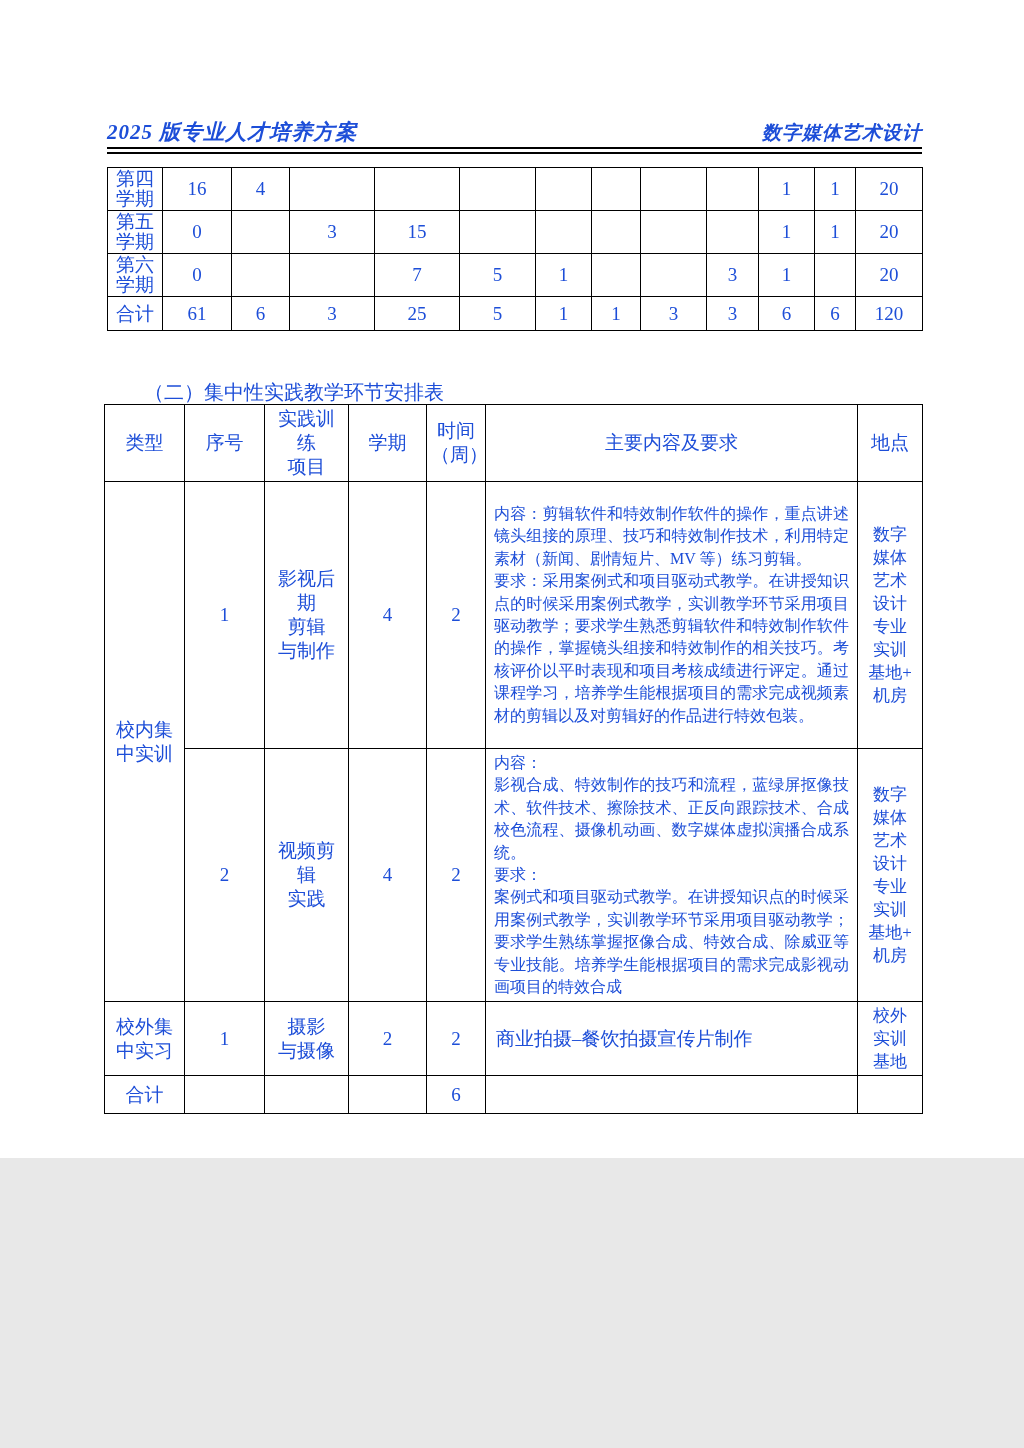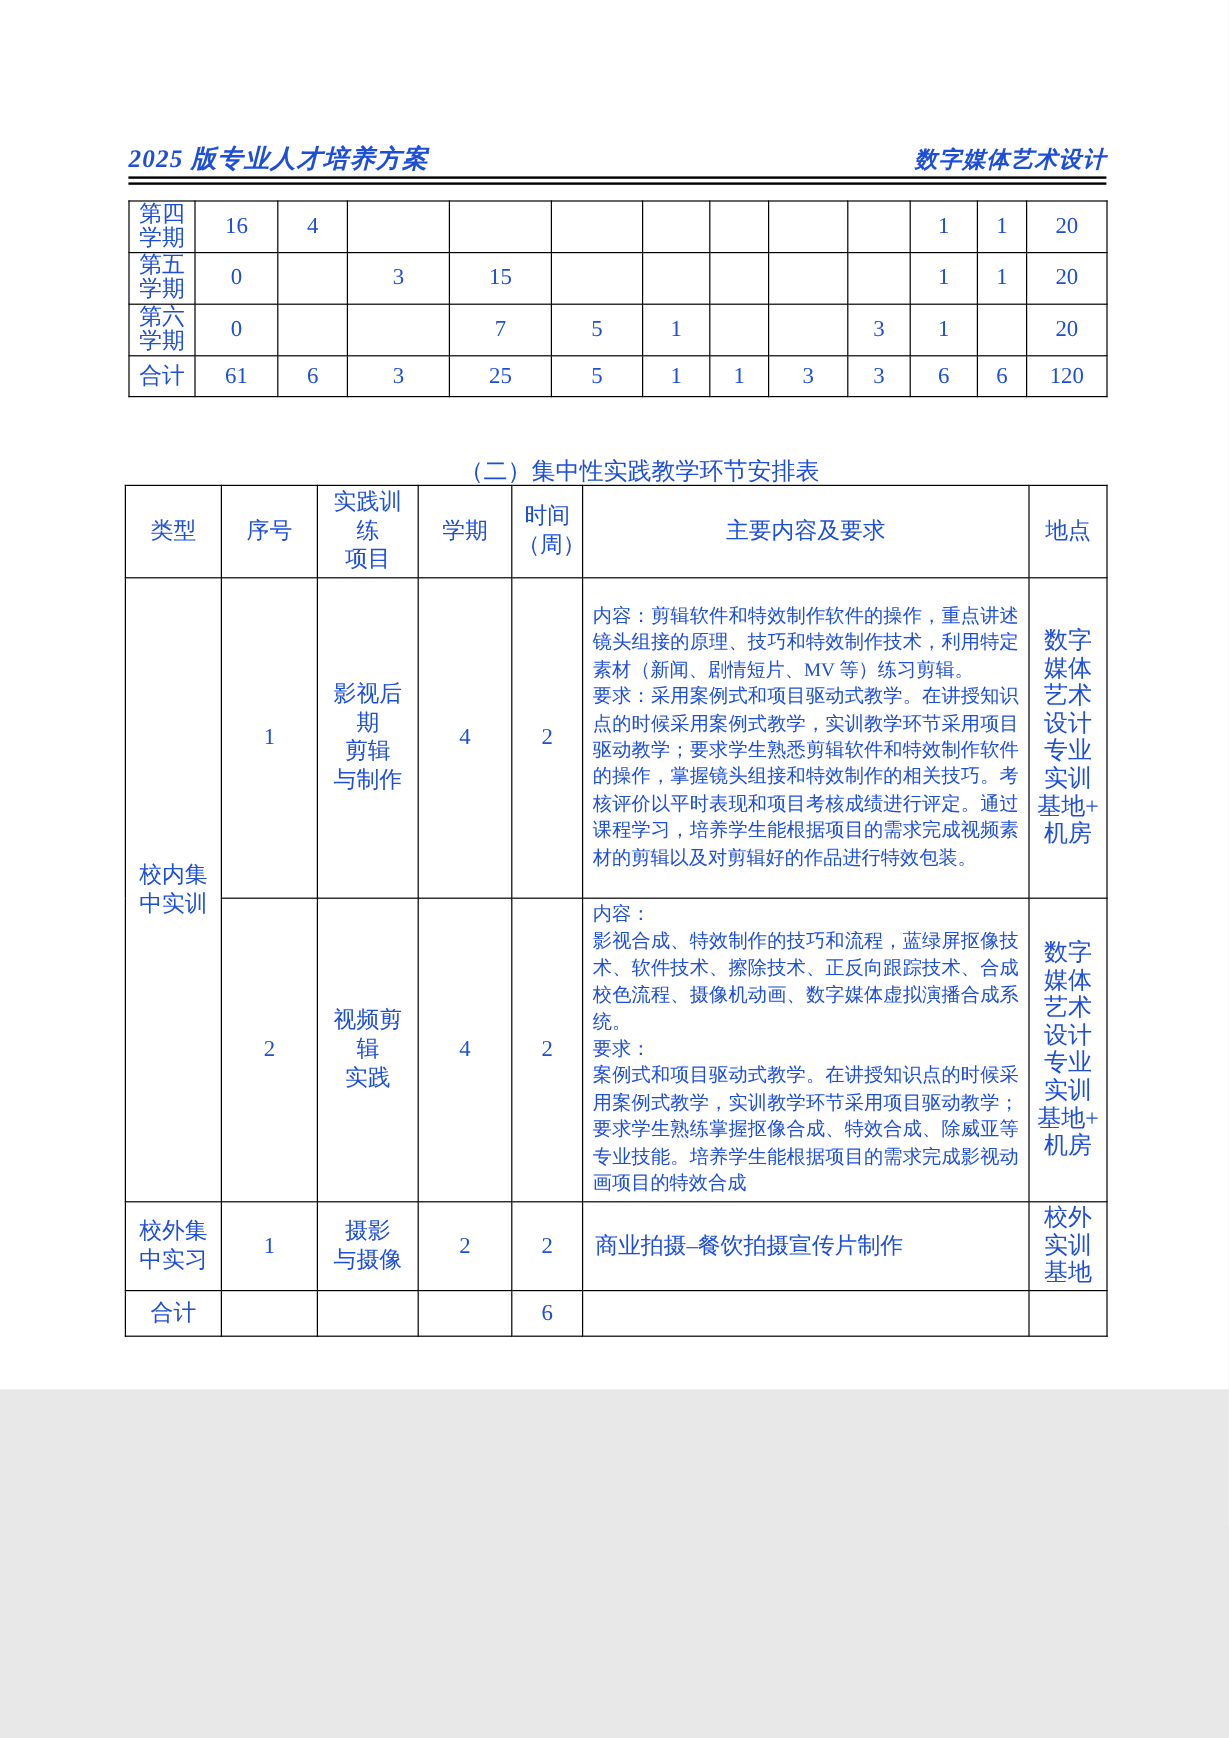--- a/index.html
+++ b/index.html
@@ -31,21 +31,21 @@
     border:1.5px solid #000;
     text-align:center;vertical-align:middle;
     font-size:19px;line-height:20px;
     padding:1px 0;white-space:pre-line;
   }
   .t1 tr.sem{height:42px;}
   .t1 tr.tot{height:34px;}
   
   .s2-heading{
     position:absolute;top:379px;left:104px;width:818px;
-    font-size:20px;text-indent:2em;text-align:center;
+    font-size:20px;text-indent:2em;
   }
   
   .t2{
     position:absolute;top:404px;left:104px;
     border-collapse:collapse;table-layout:fixed;width:818px;
   }
   .t2 th,.t2 td{
     border:1.5px solid #000;
     font-size:19px;font-weight:normal;
     text-align:center;vertical-align:middle;
@@ -57,21 +57,21 @@
   .t2 tr.r3{height:68px;}
   .t2 tr.rt{height:38px;}
   .t2 td.content{
     text-align:justify;text-justify:inter-ideograph;
     font-size:16px;line-height:22.4px;
     padding:3px 8px;vertical-align:middle;
   }
   .t2 td.content-plain{
     text-align:left;font-size:19px;padding:2px 10px;
   }
-  .t2 td.loc{font-size:20px;line-height:23px;padding:2px 2px;}
+  .t2 td.loc{font-size:17px;line-height:23px;padding:2px 2px;}
   
   .body-text{
     position:absolute;top:1080px;left:104px;width:818px;
     font-size:20px;line-height:43.5px;
   }
   .body-text .b-h{
     font-family:"Liberation Sans","DejaVu Sans",sans-serif;
     font-weight:bold;text-indent:2em;font-size:20px;
   }
   .body-text .b-sub{text-indent:2em;}

